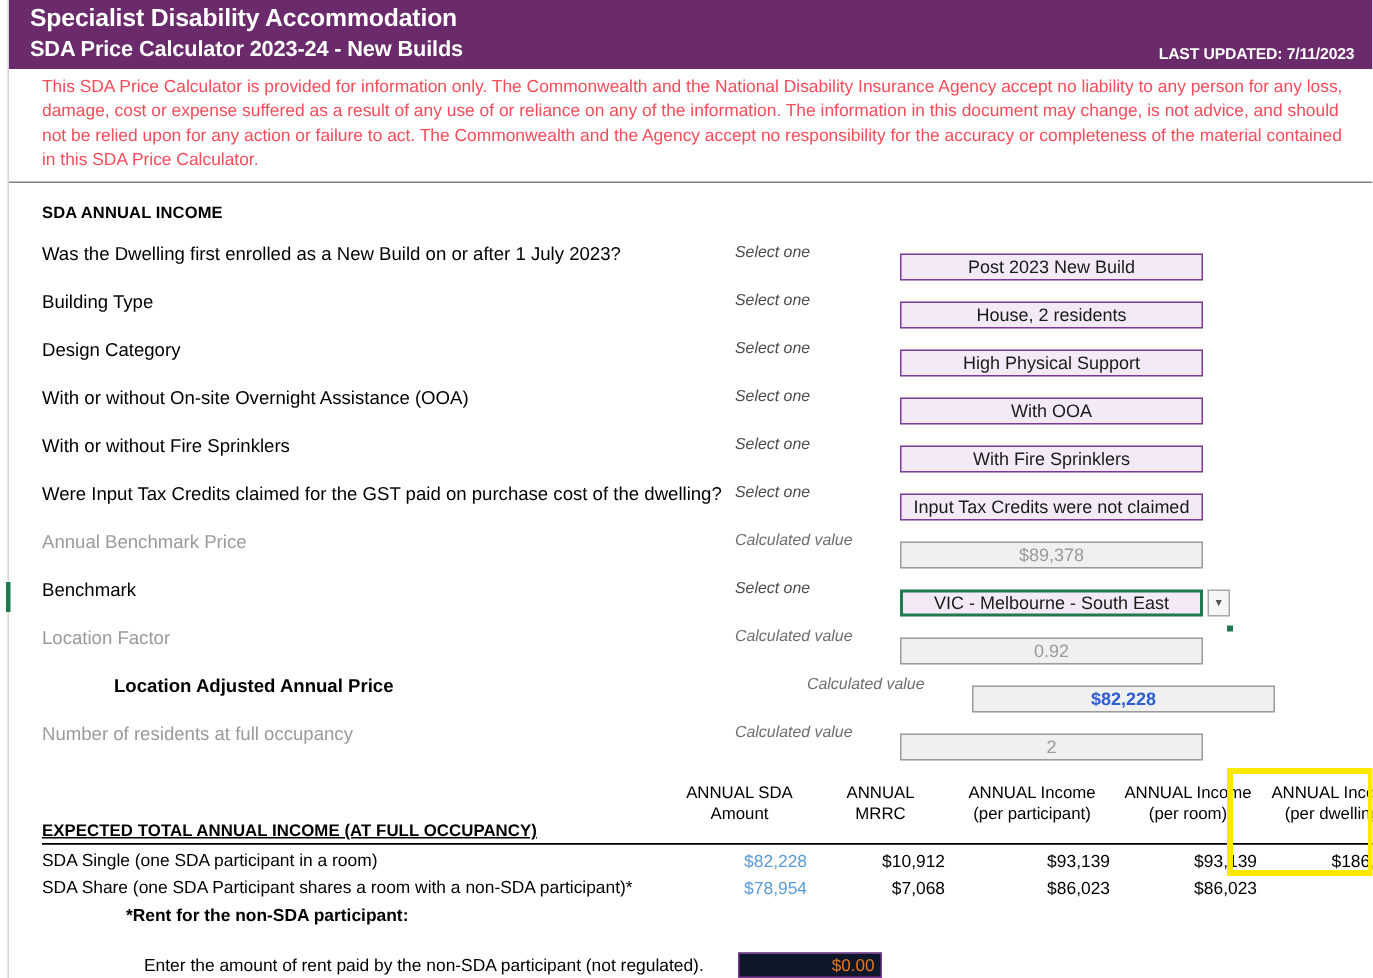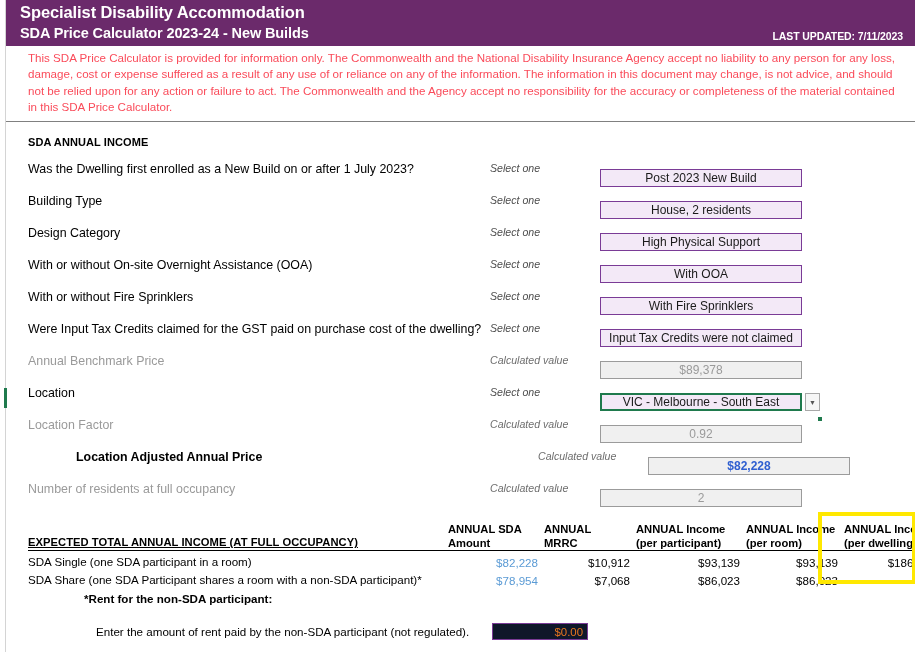--- a/index.html
+++ b/index.html
@@ -165,23 +165,23 @@
   }
   table.res th.headline {
     text-align: left;
     font-weight: bold;
     font-size: 11.2px;
     letter-spacing: 0.05px;
     padding-bottom: 2px;
     text-decoration: underline;
   }
   table.res th.num {
-    text-align: left;
-    font-weight: bold;
-    padding: 0 6px 0 0;
+    text-align: center;
+    font-weight: normal;
+    padding: 0 6px 12px 0;
     line-height: 14px;
   }
   table.res thead tr.headrow th { border-bottom: 1px solid #000; }
   table.res td.rowlabel {
     text-align: left;
     font-size: 11.6px;
     padding-top: 3px;
     line-height: 15px;
   }
   table.res td.num {
@@ -302,21 +302,21 @@
 
   <div class="form-row">
     <div class="row-label muted">Annual Benchmark Price</div>
     <div class="row-hint calc">Calculated value</div>
     <div class="field-wrap">
       <div class="field calc">$89,378</div>
     </div>
   </div>
 
   <div class="form-row">
-    <div class="row-label">Location</div>
+    <div class="row-label">Benchmark</div>
     <div class="row-hint">Select one</div>
     <div class="field-wrap">
       <div class="field select active">VIC - Melbourne - South East
         <span class="active-handle"></span>
       </div>
       <div class="dropdown-btn">▼</div>
     </div>
   </div>
 
   <div class="form-row">

